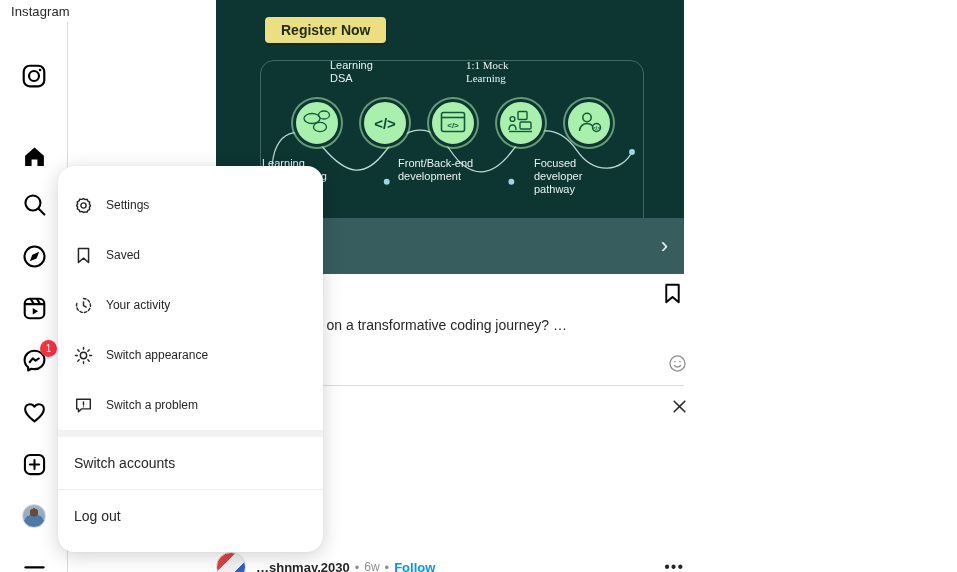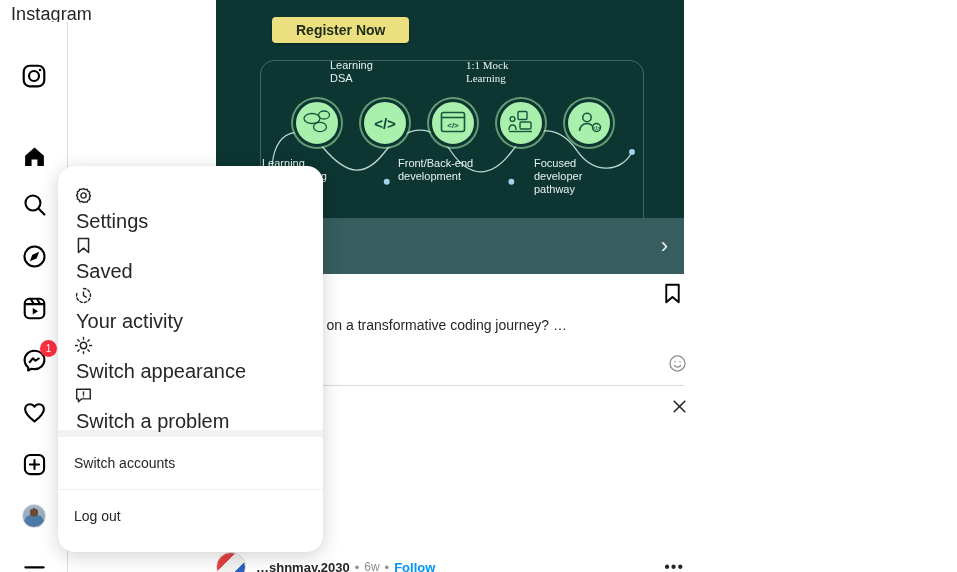--- a/index.html
+++ b/index.html
@@ -8,21 +8,21 @@
     background:#ffffff;
     font-family:"Liberation Sans", sans-serif;
     color:#000000;
     overflow:hidden;
   }
   #root { position:relative; width:957px; height:572px; background:#fff; }
 
   
   .brand-word {
     position:absolute; left:11px; top:4px;
-    font-size:18px; color:#262626; letter-spacing:.1px;
+    font-size:13px; color:#262626; letter-spacing:.1px;
   }
 
   
   .nav-rail {
     position:absolute; left:0; top:22px;
     width:68px; height:550px;
     background:#ffffff;
     border-right:1px solid #dbdbdb;
   }
   .nav-item {
@@ -52,22 +52,22 @@
     position:absolute; left:216px; top:-28px;
     width:468px;
   }
   .post-media {
     position:relative;
     width:468px; height:302px;
     background:#0d3531;
     overflow:hidden;
   }
   .register-btn {
-    position:absolute; left:56px; top:45px;
-    padding:5px 24px; border-radius:4px;
+    position:absolute; left:49px; top:45px;
+    padding:5px 16px; border-radius:4px;
     background:#ecdf7f; color:#1d2b17;
     font-size:14px; font-weight:bold;
     box-shadow:0 1px 2px rgba(0,0,0,.35);
   }
   .roadmap {
     position:absolute; left:44px; top:88px;
     width:384px; height:182px;
     border:1px solid rgba(160,200,195,.35);
     border-radius:14px;
   }
@@ -139,25 +139,24 @@
   .menu {
     position:absolute; left:58px; top:166px;
     width:265px;
     background:#ffffff;
     border-radius:16px;
     box-shadow:0 4px 20px rgba(0,0,0,.18), 0 0 1px rgba(0,0,0,.12);
     overflow:hidden;
     z-index:50;
   }
   .menu-item {
-    display:flex; 
+    display:flex; align-items:center;
     height:50px; padding:0 16px;
-    font-size:20px; color:#262626;
+    font-size:12px; color:#262626;
     cursor:pointer;
-    flex-direction:column;
   }
   .menu-ico {
     width:30px; flex:0 0 30px;
     display:flex; align-items:center; justify-content:flex-start;
   }
   .menu-label { margin-left:2px; }
   .menu-sep-thick { height:7px; background:#f2f2f2; }
   .menu-sep-thin { height:1px; background:#efefef; }
   .menu-plain { height:52px; padding:0 16px; display:flex; align-items:center;
                 font-size:14px; color:#262626; cursor:pointer; }

